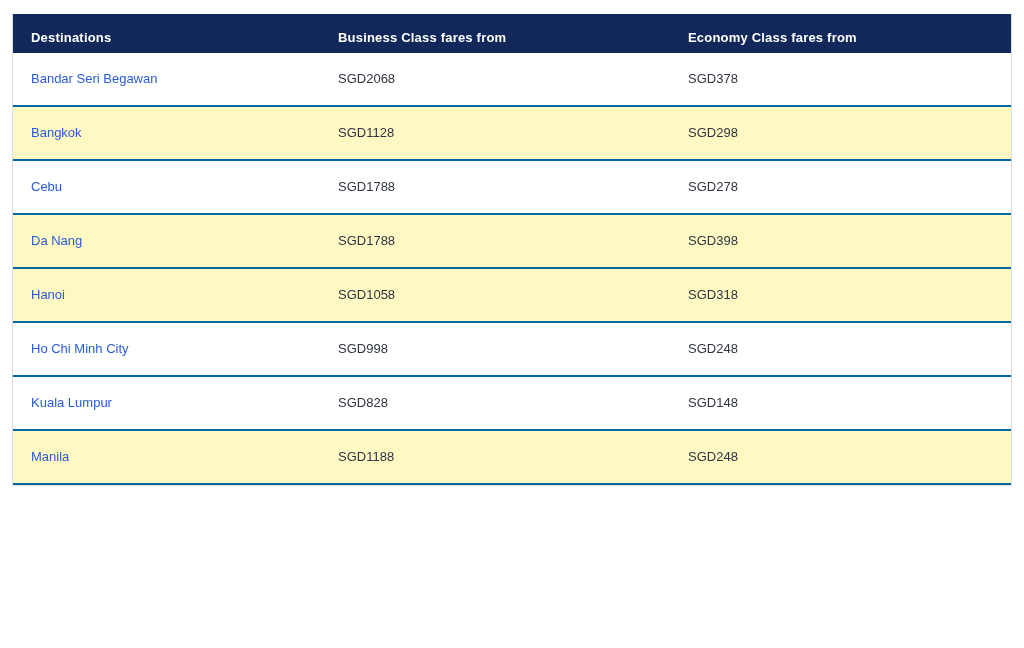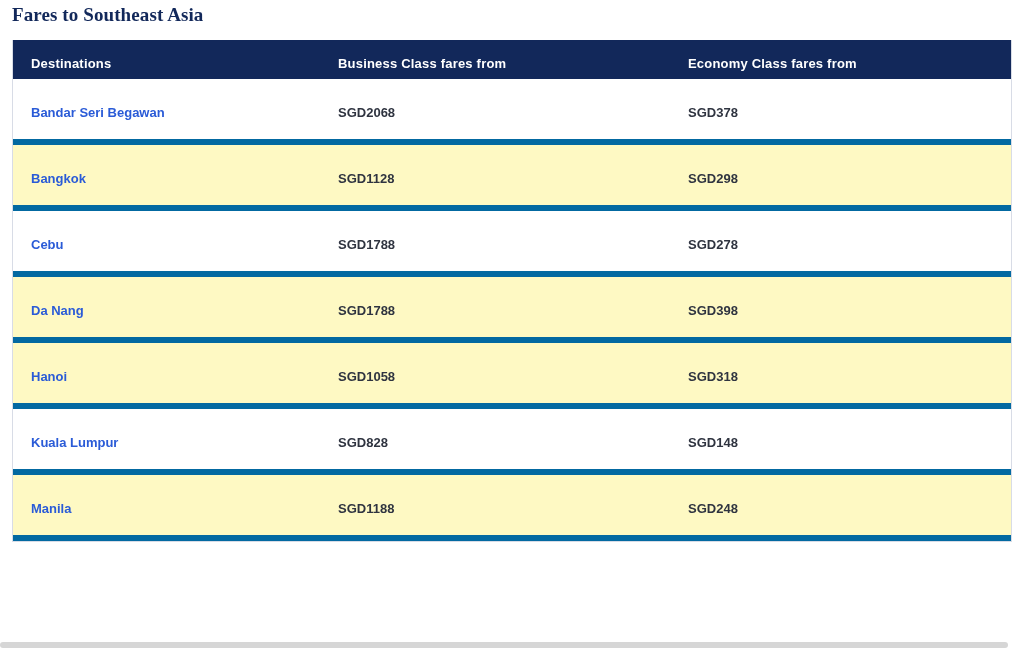--- a/index.html
+++ b/index.html
@@ -50,25 +50,24 @@
     letter-spacing: 0.2px;
     border: none;
   }
   table.fares col.c1 { width: 307px; }
   table.fares col.c2 { width: 350px; }
   table.fares col.c3 { width: 341px; }
 
   table.fares tbody td {
     font-size: 13px;
     color: #2f3440;
-    padding: 26px 0 19px 18px;
-    border-bottom: 6px solid #0369a1;
+    padding: 18px 0 19px 18px;
+    border-bottom: 2px solid #0369a1;
     vertical-align: middle;
     background: #ffffff;
-    font-weight: bold;
   }
   table.fares tbody tr.alt td {
     background: #fef9c3;
   }
   table.fares tbody td.dest a {
     color: #2a5bd7;
     text-decoration: none;
     font-size: 13px;
   }
   .scroll-strip {
@@ -87,21 +86,20 @@
     width: 1008px;
     background: #d6d6d6;
     border-radius: 3px;
   }
 </style>
 </head>
 <body>
 
 <div class="page">
 
-  <h1 class="page-title">Fares to Southeast Asia</h1>
 
   <div class="table-wrap">
     <table class="fares">
       <colgroup>
         <col class="c1">
         <col class="c2">
         <col class="c3">
       </colgroup>
       <thead>
         <tr>
@@ -130,20 +128,25 @@
           <td class="dest"><a href="#">Da Nang</a></td>
           <td>SGD1788</td>
           <td>SGD398</td>
         </tr>
         <tr class="alt">
           <td class="dest"><a href="#">Hanoi</a></td>
           <td>SGD1058</td>
           <td>SGD318</td>
         </tr>
         <tr>
+          <td class="dest"><a href="#">Ho Chi Minh City</a></td>
+          <td>SGD998</td>
+          <td>SGD248</td>
+        </tr>
+        <tr>
           <td class="dest"><a href="#">Kuala Lumpur</a></td>
           <td>SGD828</td>
           <td>SGD148</td>
         </tr>
         <tr class="alt">
           <td class="dest"><a href="#">Manila</a></td>
           <td>SGD1188</td>
           <td>SGD248</td>
         </tr>
       </tbody>

